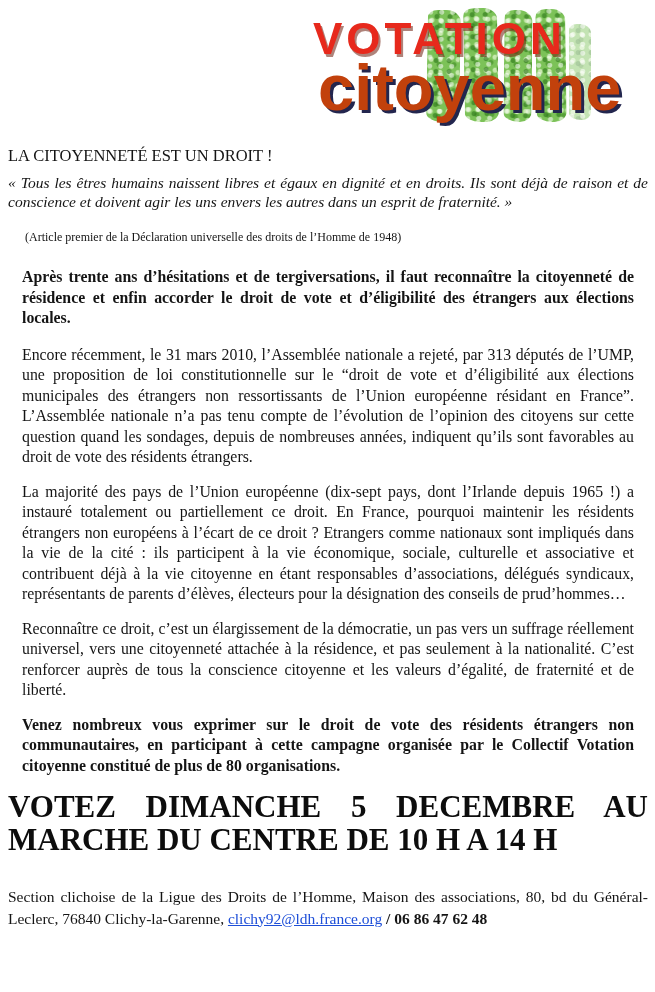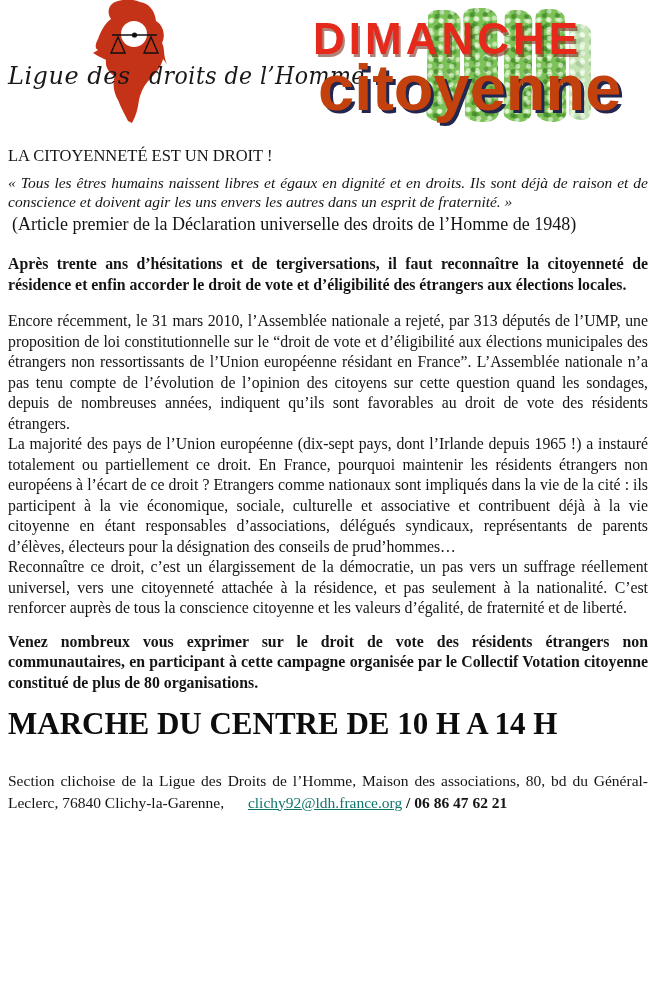--- a/index.html
+++ b/index.html
@@ -56,83 +56,54 @@
   .doc{margin:0 7px 0 8px;}
   .headline{
     margin:44px 0 0 0;font-size:21.5px;font-weight:bold;
     letter-spacing:0.2px;line-height:28px;color:#0d0d0d;
   }
   .subhead{margin:20px 0 0 0;font-size:16.5px;line-height:20px;}
   .quote{
     margin:7px 0 0 0;font-style:italic;font-size:15.5px;
     line-height:19px;text-align:justify;
   }
-  .attribution{margin:4px;font-size:18px;line-height:19px;}
-  .para{margin:0;font-size:15.8px;line-height:20.5px;text-align:justify;}
+  .attribution{margin:17px;font-size:12px;line-height:19px;}
+  .para{margin:14px;font-size:15.8px;line-height:20.5px;text-align:justify;}
   .bold{font-weight:bold;}
   .intro{margin-top:20px;}
   .p1{margin-top:16px;}
   .cta{margin-top:13px;}
   .votez{
     margin:14px 0 0 0;font-size:31px;font-weight:bold;
     line-height:33px;color:#0d0d0d;
   }
   .votez-line1{text-align:justify;text-align-last:justify;}
   
   .footer{
     margin:30px 7px 0 8px;font-size:15.5px;line-height:21.5px;
     text-align:justify;
   }
-  .email-link{color:#0f766e;text-decoration:underline;cursor:pointer;margin-left:20px;}
+  .email-link{color:#1d4ed8;text-decoration:underline;cursor:pointer;}
   .phone{font-weight:bold;}
 </style>
 </head>
 <body>
 
 <div class="page">
 
   <div class="header">
 
-    <div class="ldh-logo">
-      <svg width="310" height="126" viewBox="0 0 310 126">
-        <path d="M 110 1
-                 C 101 3 98 12 103 19
-                 C 97 23 93 31 90 39
-                 C 88 43 86 48 90 50
-                 L 85 53
-                 C 91 57 95 58 98 60
-                 C 97 67 101 73 107 76
-                 C 104 84 106 93 110 100
-                 C 113 108 117 115 120 121
-                 L 124 123
-                 C 128 116 130 108 131 100
-                 C 133 91 137 84 142 79
-                 C 148 73 153 67 155 59
-                 L 159 64
-                 C 155 56 157 48 154 43
-                 C 158 35 155 25 148 21
-                 C 147 11 141 3 132 2
-                 C 125 -1 117 -1 110 1 Z" fill="#c43318"></path>
-        <circle cx="126" cy="34" r="13" fill="#ffffff"></circle>
-        <line x1="104" y1="35" x2="149" y2="35" stroke="#111111" stroke-width="1.6"></line>
-        <circle cx="126.5" cy="35" r="2.6" fill="#111111"></circle>
-        <path d="M 110 37 L 103 53 L 117 53 Z" fill="none" stroke="#111111" stroke-width="1.4"></path>
-        <path d="M 143 37 L 136 53 L 150 53 Z" fill="none" stroke="#111111" stroke-width="1.4"></path>
-      </svg>
-      <span class="ldh-script ldh-left">Ligue des</span>
-      <span class="ldh-script ldh-right">droits de l’Homme</span>
-    </div>
 
     <div class="votation-logo">
       <div class="gband gb1"></div>
       <div class="gband gb2"></div>
       <div class="gband gb3"></div>
       <div class="gband gb4"></div>
       <div class="gband gb5"></div>
-      <div class="vot-word vot-red">DIMANCHE</div>
+      <div class="vot-word vot-red">VOTATION</div>
       <div class="vot-word vot-blue">citoyenne</div>
     </div>
   </div>
 
   <div class="doc">
 
 
     <p class="subhead">LA CITOYENNETÉ EST UN DROIT !</p>
 
     <p class="quote">« Tous les êtres humains naissent libres et égaux en dignité et en droits. Ils sont déjà de raison et de conscience et doivent agir les uns envers les autres dans un esprit de fraternité. »</p>
@@ -143,21 +114,22 @@
 
     <p class="para p1">Encore récemment, le 31 mars 2010, l’Assemblée nationale a rejeté, par 313 députés de l’UMP, une proposition de loi constitutionnelle sur le “droit de vote et d’éligibilité aux élections municipales des étrangers non ressortissants de l’Union européenne résidant en France”. L’Assemblée nationale n’a pas tenu compte de l’évolution de l’opinion des citoyens sur cette question quand les sondages, depuis de nombreuses années, indiquent qu’ils sont favorables au droit de vote des résidents étrangers.</p>
 
     <p class="para">La majorité des pays de l’Union européenne (dix-sept pays, dont l’Irlande depuis 1965 !) a instauré totalement ou partiellement ce droit. En France, pourquoi maintenir les résidents étrangers non européens à l’écart de ce droit ? Etrangers comme nationaux sont impliqués dans la vie de la cité : ils participent à la vie économique, sociale, culturelle et associative et contribuent déjà à la vie citoyenne en étant responsables d’associations, délégués syndicaux, représentants de parents d’élèves, électeurs pour la désignation des conseils de prud’hommes…</p>
 
     <p class="para">Reconnaître ce droit, c’est un élargissement de la démocratie, un pas vers un suffrage réellement universel, vers une citoyenneté attachée à la résidence, et pas seulement à la nationalité. C’est renforcer auprès de tous la conscience citoyenne et les valeurs d’égalité, de fraternité et de liberté.</p>
 
     <p class="para bold cta">Venez nombreux vous exprimer sur le droit de vote des résidents étrangers non communautaires, en participant à cette campagne organisée par le Collectif Votation citoyenne constitué de plus de 80 organisations.</p>
 
     <h2 class="votez">
+      <div class="votez-line1">VOTEZ DIMANCHE 5 DECEMBRE AU</div>
       <div class="votez-line2">MARCHE DU CENTRE DE 10 H A 14 H</div>
     </h2>
   </div>
 
   <div class="footer">
-    <span>Section clichoise de la Ligue des Droits de l’Homme, Maison des associations, 80, bd du Général-Leclerc, 76840 Clichy-la-Garenne, </span><a class="email-link">clichy92@ldh.france.org</a><span class="phone"> / 06 86 47 62 21</span>
+    <span>Section clichoise de la Ligue des Droits de l’Homme, Maison des associations, 80, bd du Général-Leclerc, 76840 Clichy-la-Garenne, </span><a class="email-link">clichy92@ldh.france.org</a><span class="phone"> / 06 86 47 62 48</span>
   </div>
 
 </div>
 
 </body></html>

